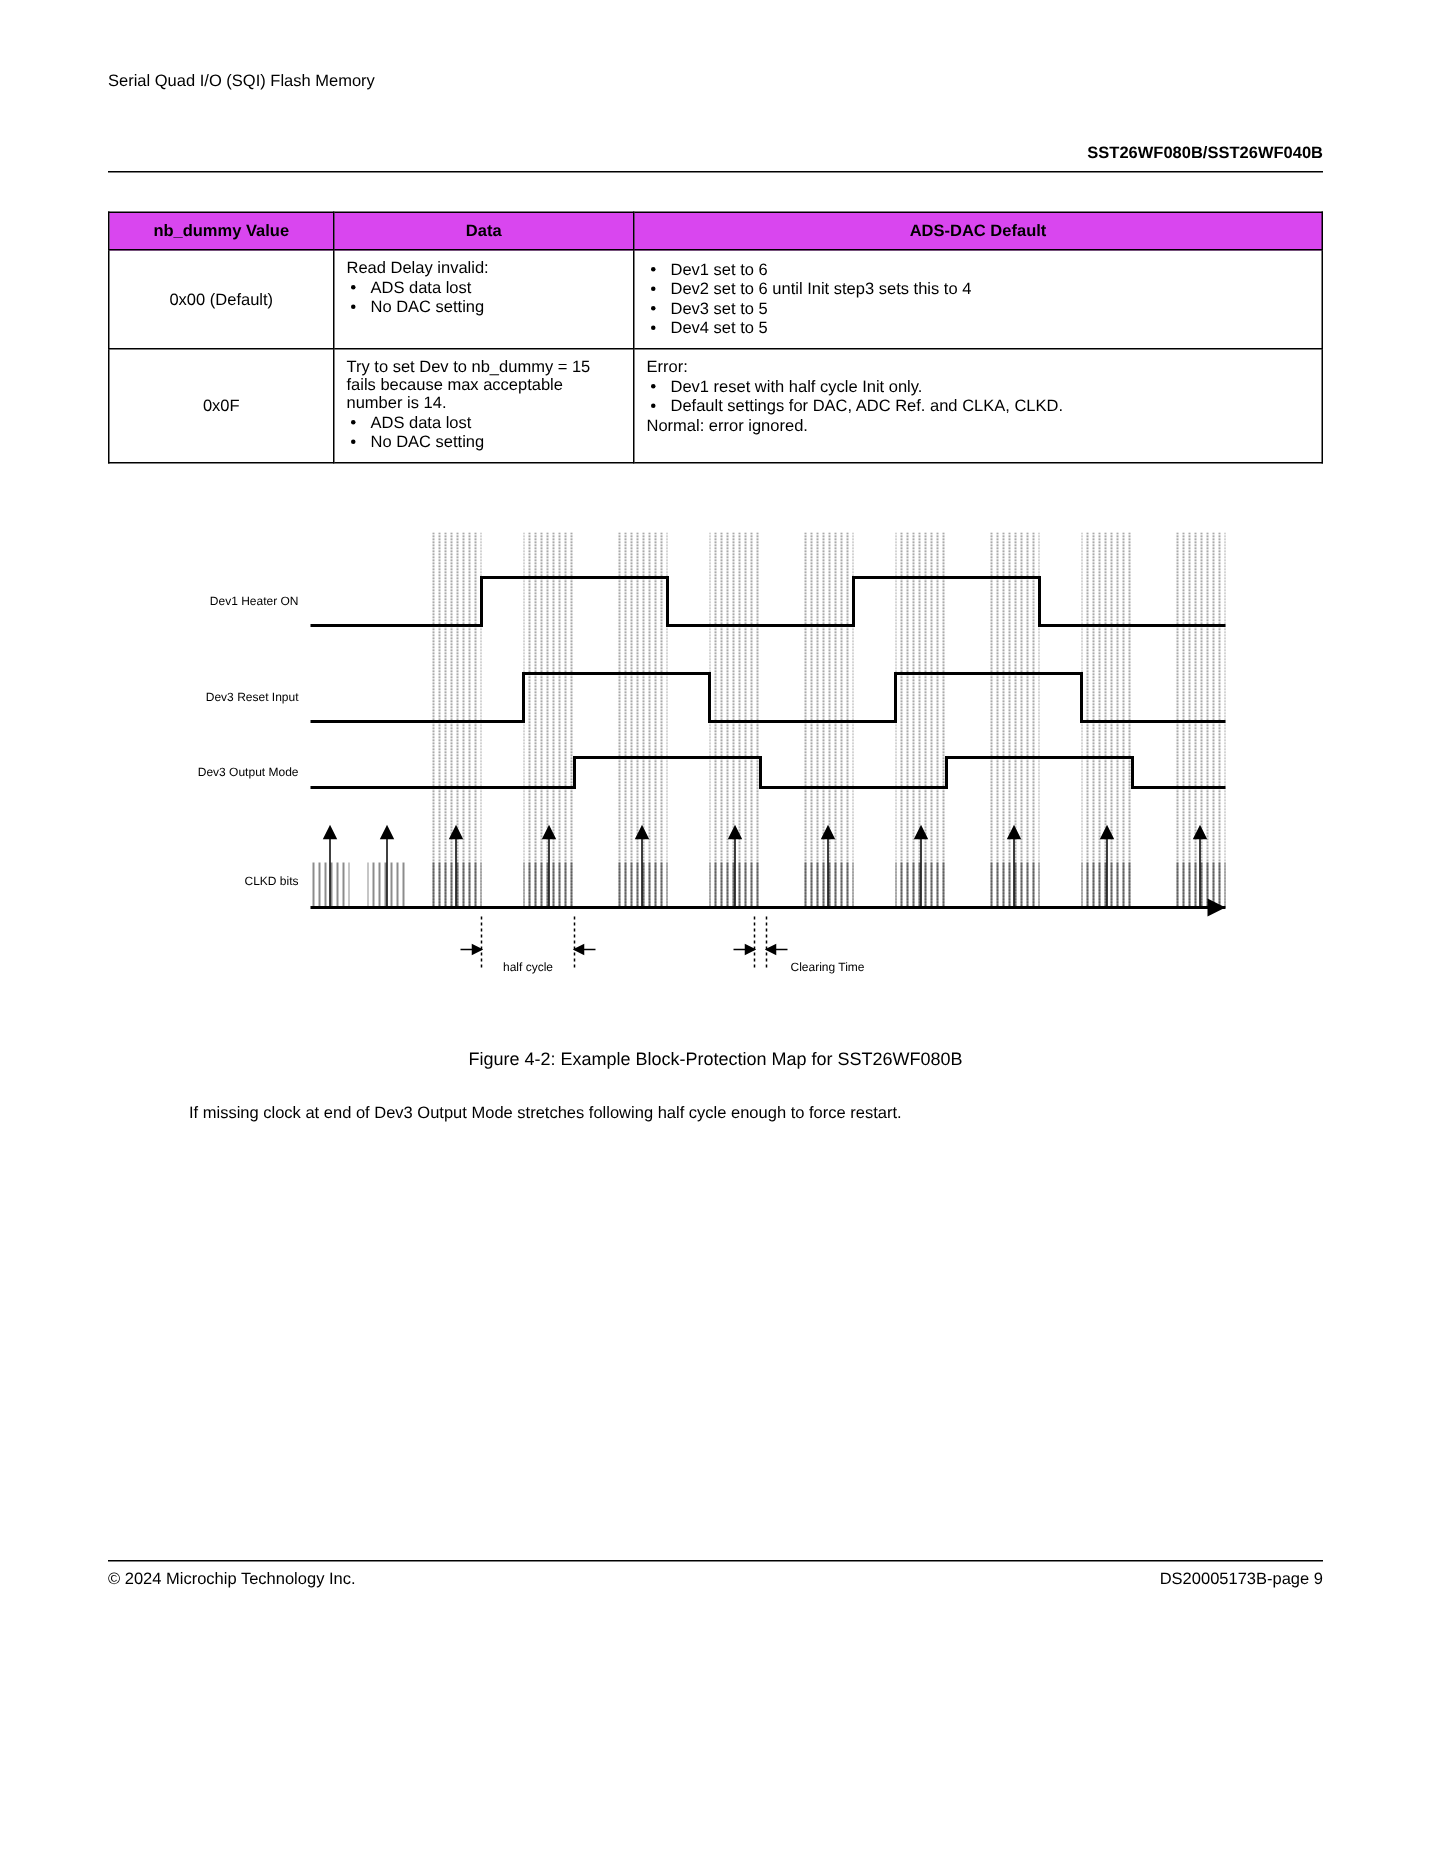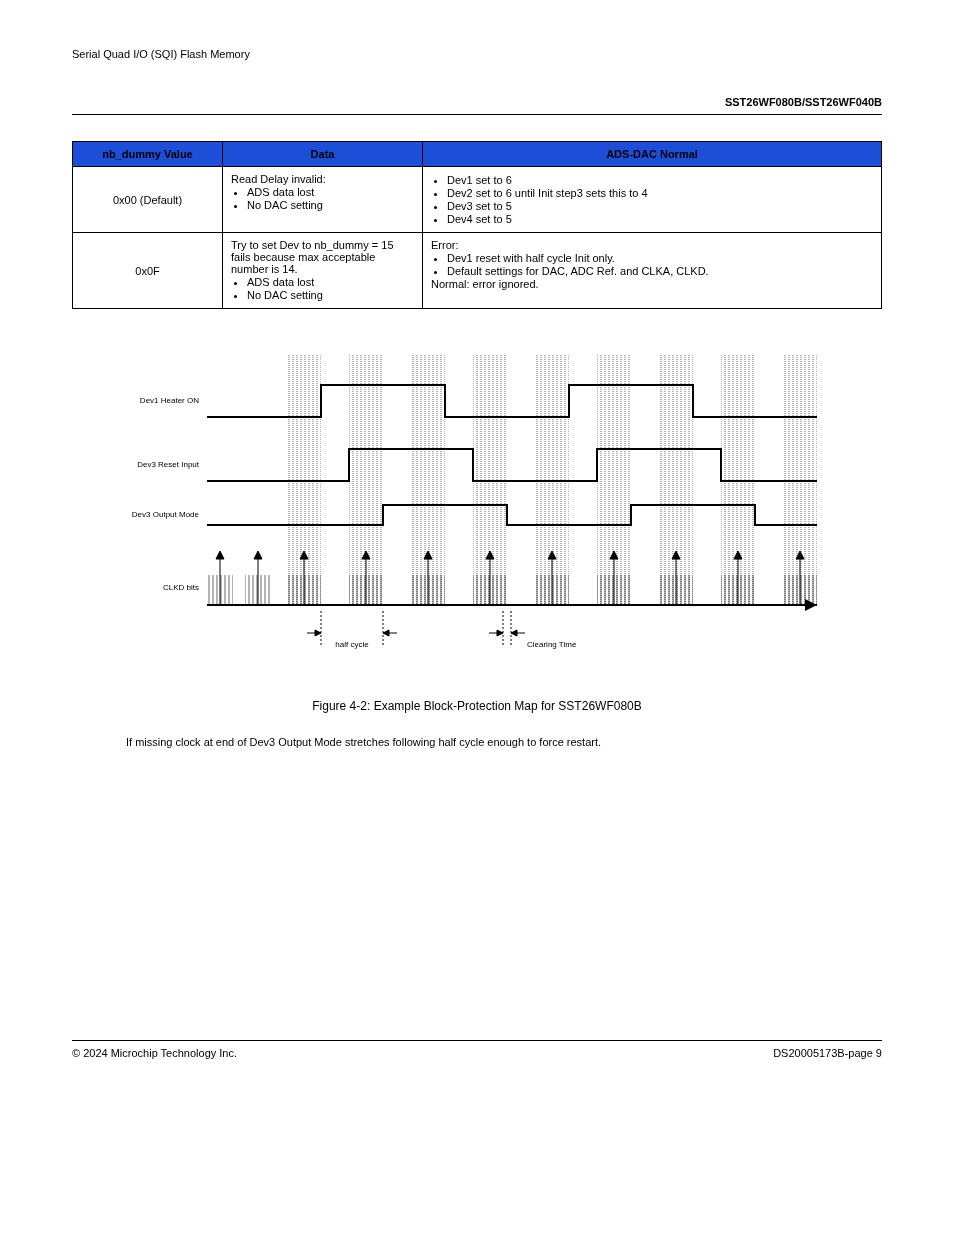--- a/index.html
+++ b/index.html
@@ -30,21 +30,21 @@
     margin-top: 26px;
     font-size: 11px;
   }
   .tbl th, .tbl td {
     border: 1px solid #000;
     padding: 6px 8px;
     vertical-align: top;
     text-align: left;
   }
   .tbl th {
-    background: #1d4ed8;
+    background: #d946ef;
     font-weight: bold;
     text-align: center;
     margin-left: 44px;
   }
   .tbl .col0 { width: 150px; text-align: center; vertical-align: middle;}
   .tbl .col1 { width: 200px; margin-top: 28px; }
   .tbl ul { margin: 0; padding-left: 16px; }
   .tbl li { margin: 1px 0; }
 
   
@@ -95,21 +95,21 @@
   <div class="header-bar">
     <span>Serial Quad I/O (SQI) Flash Memory</span>
     <span class="header-right">SST26WF080B/SST26WF040B</span>
   </div>
 
   <table class="tbl">
     <thead>
       <tr>
         <th>nb_dummy Value</th>
         <th>Data</th>
-        <th>ADS-DAC Normal</th>
+        <th>ADS-DAC Default</th>
       </tr>
     </thead>
     <tbody>
       <tr>
         <td class="col0">0x00 (Default)</td>
         <td class="col1">
           <span>Read Delay invalid:</span>
           <ul>
             <li>ADS data lost</li>
             <li>No DAC setting</li>

